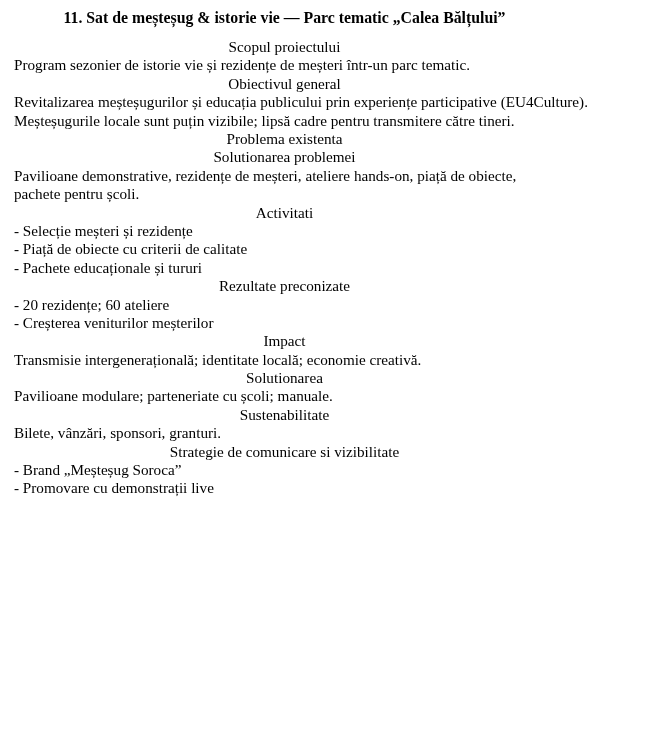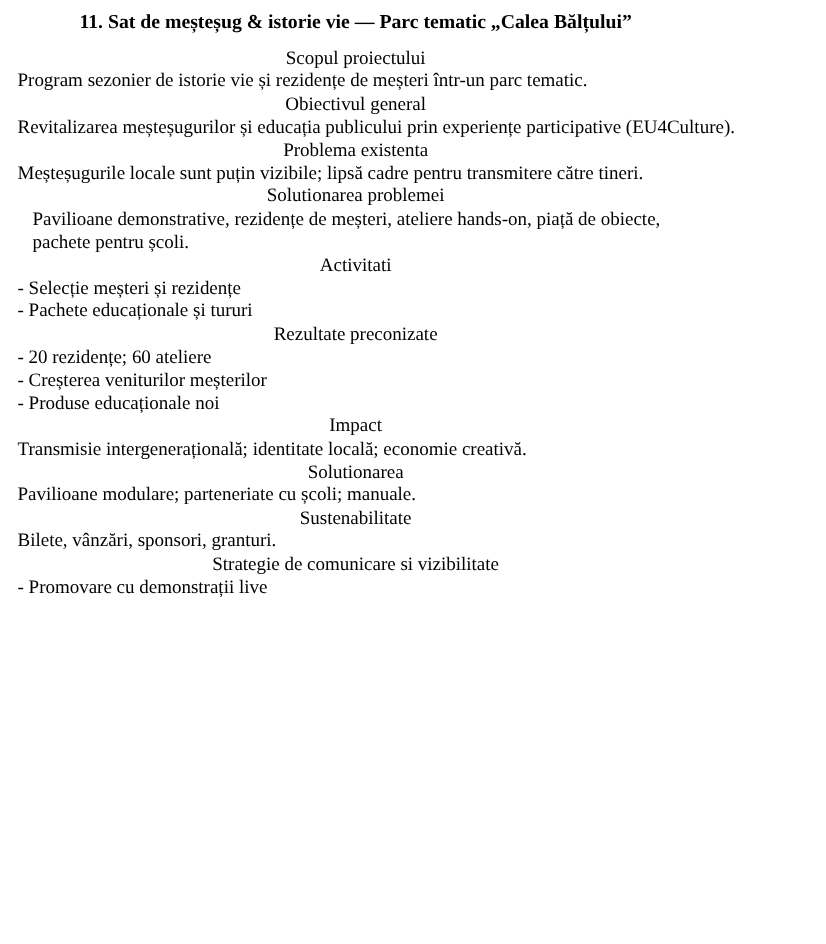--- a/index.html
+++ b/index.html
@@ -9,77 +9,78 @@
     color: #000000;
     font-size: 15.2px;
   }
   .page { position: relative; width: 559px; height: 755px; padding: 0 4px 0 14px; box-sizing: border-box; }
   .title {
     text-align: center; font-weight: bold; font-size: 15.8px;
     margin: 0; padding-top: 8px; height: 30px; line-height: 20px;
   }
   .line { line-height: 18.4px; height: 18.4px; white-space: nowrap; }
   .heading { text-align: center; }
-  .para { white-space: normal; height: auto; margin-left: 12px; }
+  .para { white-space: normal; height: auto; }
   .section { margin: 0; }
 </style>
 </head>
 <body>
 
 <div class="page">
   <h1 class="title">11. Sat de meșteșug &amp; istorie vie — Parc tematic „Calea Bălțului”</h1>
 
   <div class="section">
     <div class="line heading">Scopul proiectului</div>
     <div class="line">Program sezonier de istorie vie și rezidențe de meșteri într-un parc tematic.</div>
   </div>
 
   <div class="section">
     <div class="line heading">Obiectivul general</div>
     <div class="line">Revitalizarea meșteșugurilor și educația publicului prin experiențe participative (EU4Culture).</div>
   </div>
 
 
   <div class="section">
+    <div class="line">Meșteșugurile locale sunt puțin vizibile; lipsă cadre pentru transmitere către tineri.</div>
     <div class="line heading">Problema existenta</div>
-    <div class="line">Meșteșugurile locale sunt puțin vizibile; lipsă cadre pentru transmitere către tineri.</div>
   </div>
 
   <div class="section">
     <div class="line heading">Solutionarea problemei</div>
     <div class="line para">Pavilioane demonstrative, rezidențe de meșteri, ateliere hands-on, piață de obiecte, pachete pentru școli.</div>
   </div>
 
   <div class="section">
     <div class="line heading">Activitati</div>
     <div class="line">- Selecție meșteri și rezidențe</div>
+    <div class="line">- Piață de obiecte cu criterii de calitate</div>
     <div class="line">- Pachete educaționale și tururi</div>
   </div>
 
 
   <div class="section">
     <div class="line heading">Rezultate preconizate</div>
     <div class="line">- 20 rezidențe; 60 ateliere</div>
     <div class="line">- Creșterea veniturilor meșterilor</div>
-    <div class="line">- Produse educaționale noi</div>
   </div>
 
   <div class="section">
     <div class="line heading">Impact</div>
     <div class="line">Transmisie intergenerațională; identitate locală; economie creativă.</div>
   </div>
 
 
   <div class="section">
     <div class="line heading">Solutionarea</div>
     <div class="line">Pavilioane modulare; parteneriate cu școli; manuale.</div>
   </div>
 
   <div class="section">
     <div class="line heading">Sustenabilitate</div>
     <div class="line">Bilete, vânzări, sponsori, granturi.</div>
   </div>
 
   <div class="section">
     <div class="line heading">Strategie de comunicare si vizibilitate</div>
+    <div class="line">- Brand „Meșteșug Soroca”</div>
     <div class="line">- Promovare cu demonstrații live</div>
   </div>
 </div>
 
 </body></html>

